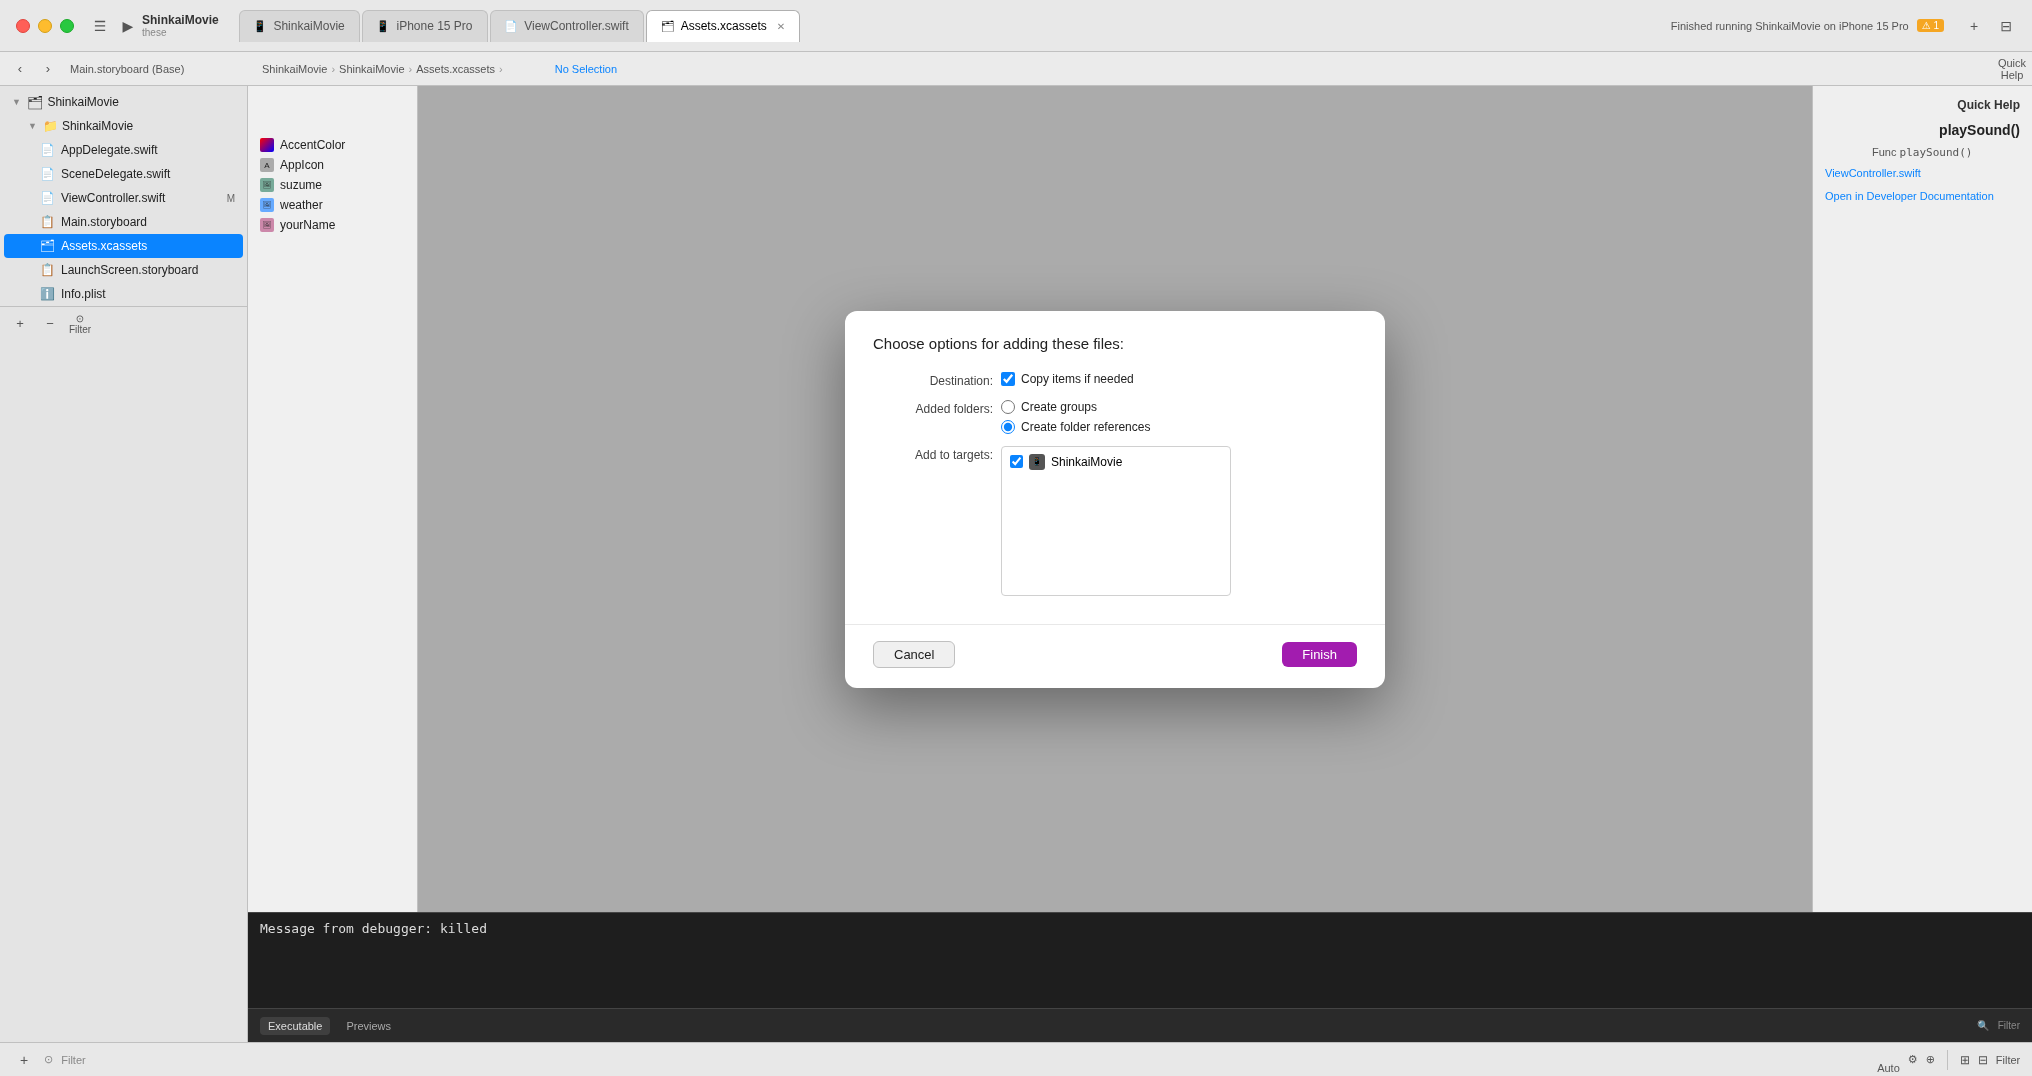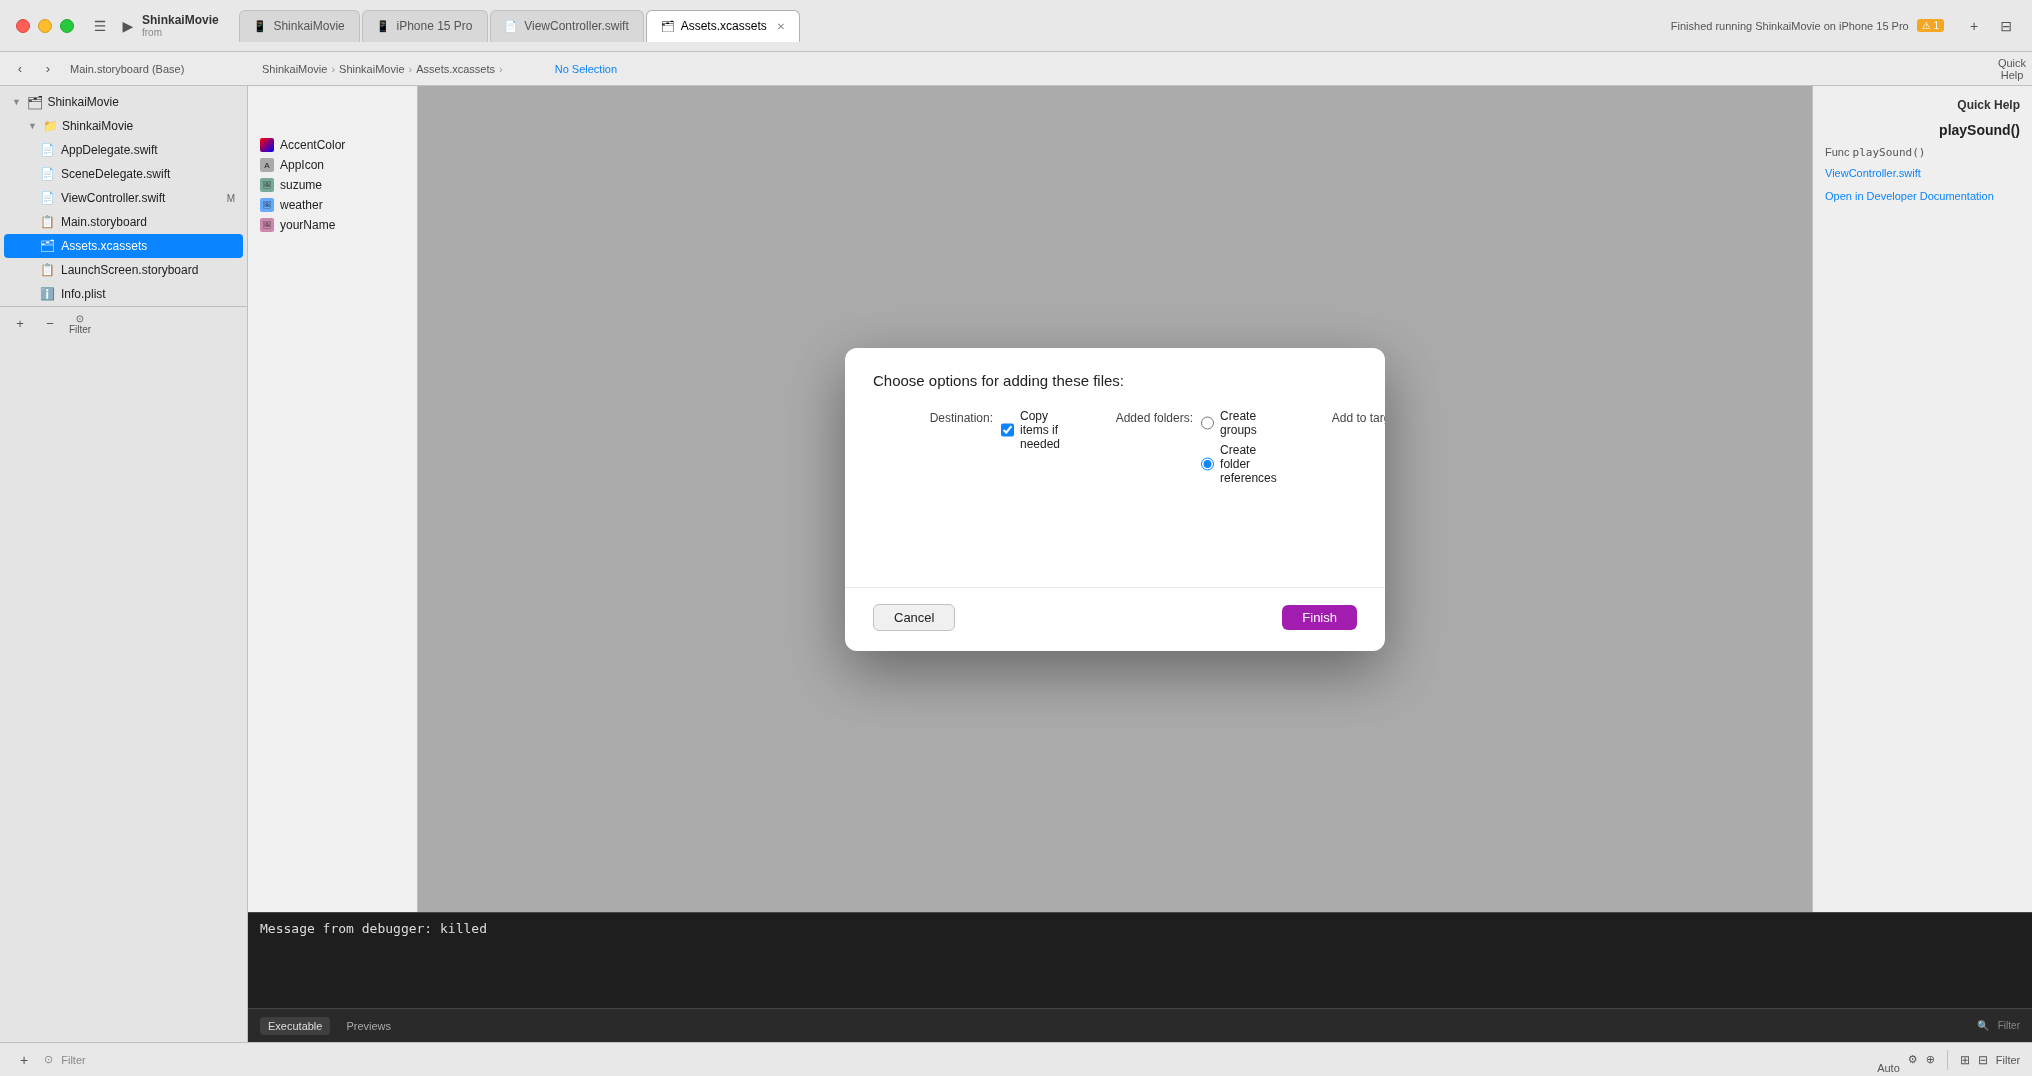--- a/index.html
+++ b/index.html
@@ -198,20 +198,21 @@
       font-size: 12px;
       font-weight: 600;
       color: #333;
       margin-bottom: 10px;
       text-align: right;
     }
     .right-panel-section {
       font-size: 11px;
       color: #555;
       margin-bottom: 6px;
+      margin-left: 47px;
     }
     .right-panel-code {
       font-family: 'SF Mono', 'Menlo', monospace;
       font-size: 11px;
       color: #555;
       margin-bottom: 4px;
     }
     .right-panel-link {
       font-size: 11px;
       color: #0a84ff;
@@ -262,21 +263,21 @@
       padding: 24px 28px 20px;
     }
     .modal-title {
       font-size: 15px;
       color: #222;
       margin-bottom: 20px;
       font-weight: 500;
     }
     .modal-form {
       display: flex;
-      flex-direction: row;
+      flex-direction: column;
       gap: 12px;
     }
     .form-row {
       display: flex;
       align-items: flex-start;
       gap: 8px;
     }
     .form-label {
       font-size: 12px;
       color: #444;
@@ -450,21 +451,21 @@
 <div class="titlebar">
   <div class="traffic-lights">
     <div class="traffic-light tl-close"></div>
     <div class="traffic-light tl-min"></div>
     <div class="traffic-light tl-max"></div>
   </div>
   <button class="titlebar-btn">☰</button>
   <button class="titlebar-btn">▶</button>
   <div class="project-name">
     <span class="name">ShinkaiMovie</span>
-    <span class="sub">from</span>
+    <span class="sub">these</span>
   </div>
   <div class="tabs-row">
     <div class="tab">
       <span class="tab-icon">📱</span>
       <span>ShinkaiMovie</span>
     </div>
     <div class="tab">
       <span class="tab-icon">📱</span>
       <span>iPhone 15 Pro</span>
     </div>

